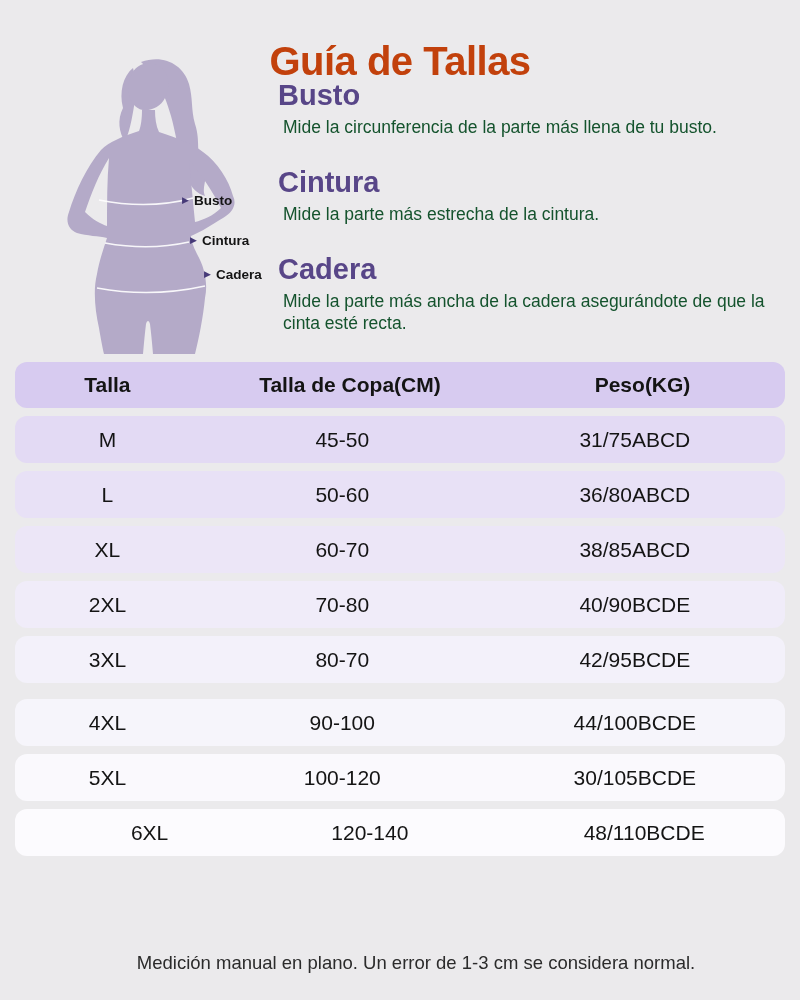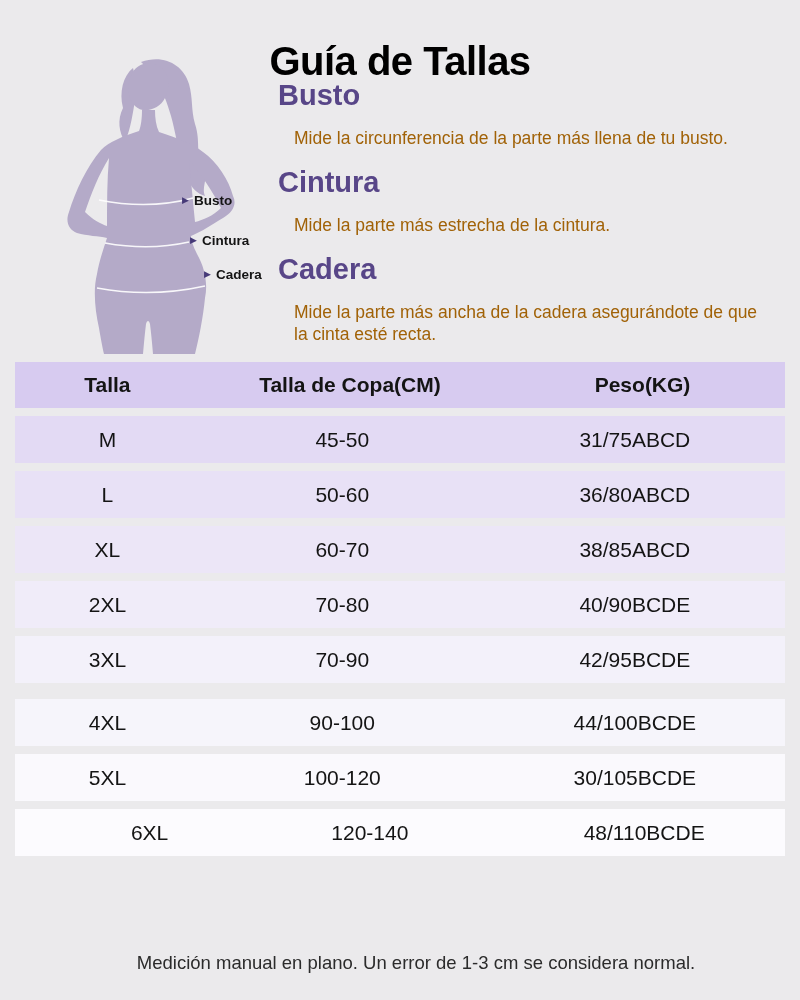--- a/index.html
+++ b/index.html
@@ -5,21 +5,21 @@
   html,body{margin:0;padding:0;}
   body{
     width:800px;height:1000px;position:relative;overflow:hidden;
     background:#ebeaec;
     font-family:"Liberation Sans","DejaVu Sans",sans-serif;
     color:#141414;
   }
   .title{
     position:absolute;top:12px;left:0;width:800px;
     text-align:center;font-size:40px;font-weight:700;
-    letter-spacing:-0.5px;color:#000000;
+    letter-spacing:-0.5px;color:#c2410c;
   }
   
   .figure-wrap{position:absolute;left:45px;top:58px;width:220px;height:296px;}
   .figure-wrap svg{display:block;width:100%;height:100%;}
   .fig-label{
     position:absolute;display:flex;align-items:center;gap:5px;
     font-size:13.5px;font-weight:600;color:#141414;white-space:nowrap;
   }
   .fig-label .arrow{font-size:9px;color:#463a78;line-height:1;}
   .lbl-busto{left:182px;top:193px;}
@@ -29,27 +29,27 @@
   .sections{position:absolute;left:278px;top:0;width:512px;}
   .section{position:absolute;left:0;width:512px;}
   .sec-busto{top:80px;}
   .sec-cintura{top:167px;}
   .sec-cadera{top:254px;}
   .section h2{
     margin:0 0 5px 0;font-size:29px;line-height:1.1;
     font-weight:700;color:#584688;
   }
   .section p{
-    margin:16px;font-size:17.5px;line-height:1.25;color:#a16207;
+    margin:5px;font-size:17.5px;line-height:1.25;color:#14532d;
   }
   
   .size-table{position:absolute;left:15px;top:362px;width:770px;}
   .trow{
     display:flex;align-items:center;height:47px;margin-bottom:8px;
-    border-radius:0;font-size:21px;font-weight:500;
+    border-radius:12px;font-size:21px;font-weight:500;
   }
   .trow.thead{height:46px;background:#d7cbf0;font-weight:600;}
   .cell{text-align:center;}
   .c1{width:24%;}
   .c2{width:37%;}
   .c3{width:39%;}
   
   .footer-note{
     position:absolute;top:952px;left:0;width:800px;text-align:center;
     font-size:18.5px;color:#2b2b2b;padding-left:16px;
@@ -141,21 +141,21 @@
     <div class="cell c2">60-70</div>
     <div class="cell c3">38/85ABCD</div>
   </div>
   <div class="trow" style="background-color: rgb(240, 236, 249);">
     <div class="cell c1">2XL</div>
     <div class="cell c2">70-80</div>
     <div class="cell c3">40/90BCDE</div>
   </div>
   <div class="trow" style="background-color: rgb(243, 241, 250);">
     <div class="cell c1">3XL</div>
-    <div class="cell c2">70-90</div>
+    <div class="cell c2">80-70</div>
     <div class="cell c3">42/95BCDE</div>
   </div>
   <div class="trow" style="background-color: rgb(246, 245, 251); margin-top: 16px;">
     <div class="cell c1">4XL</div>
     <div class="cell c2">90-100</div>
     <div class="cell c3">44/100BCDE</div>
   </div>
   <div class="trow" style="background-color: rgb(250, 249, 253);">
     <div class="cell c1">5XL</div>
     <div class="cell c2">100-120</div>

